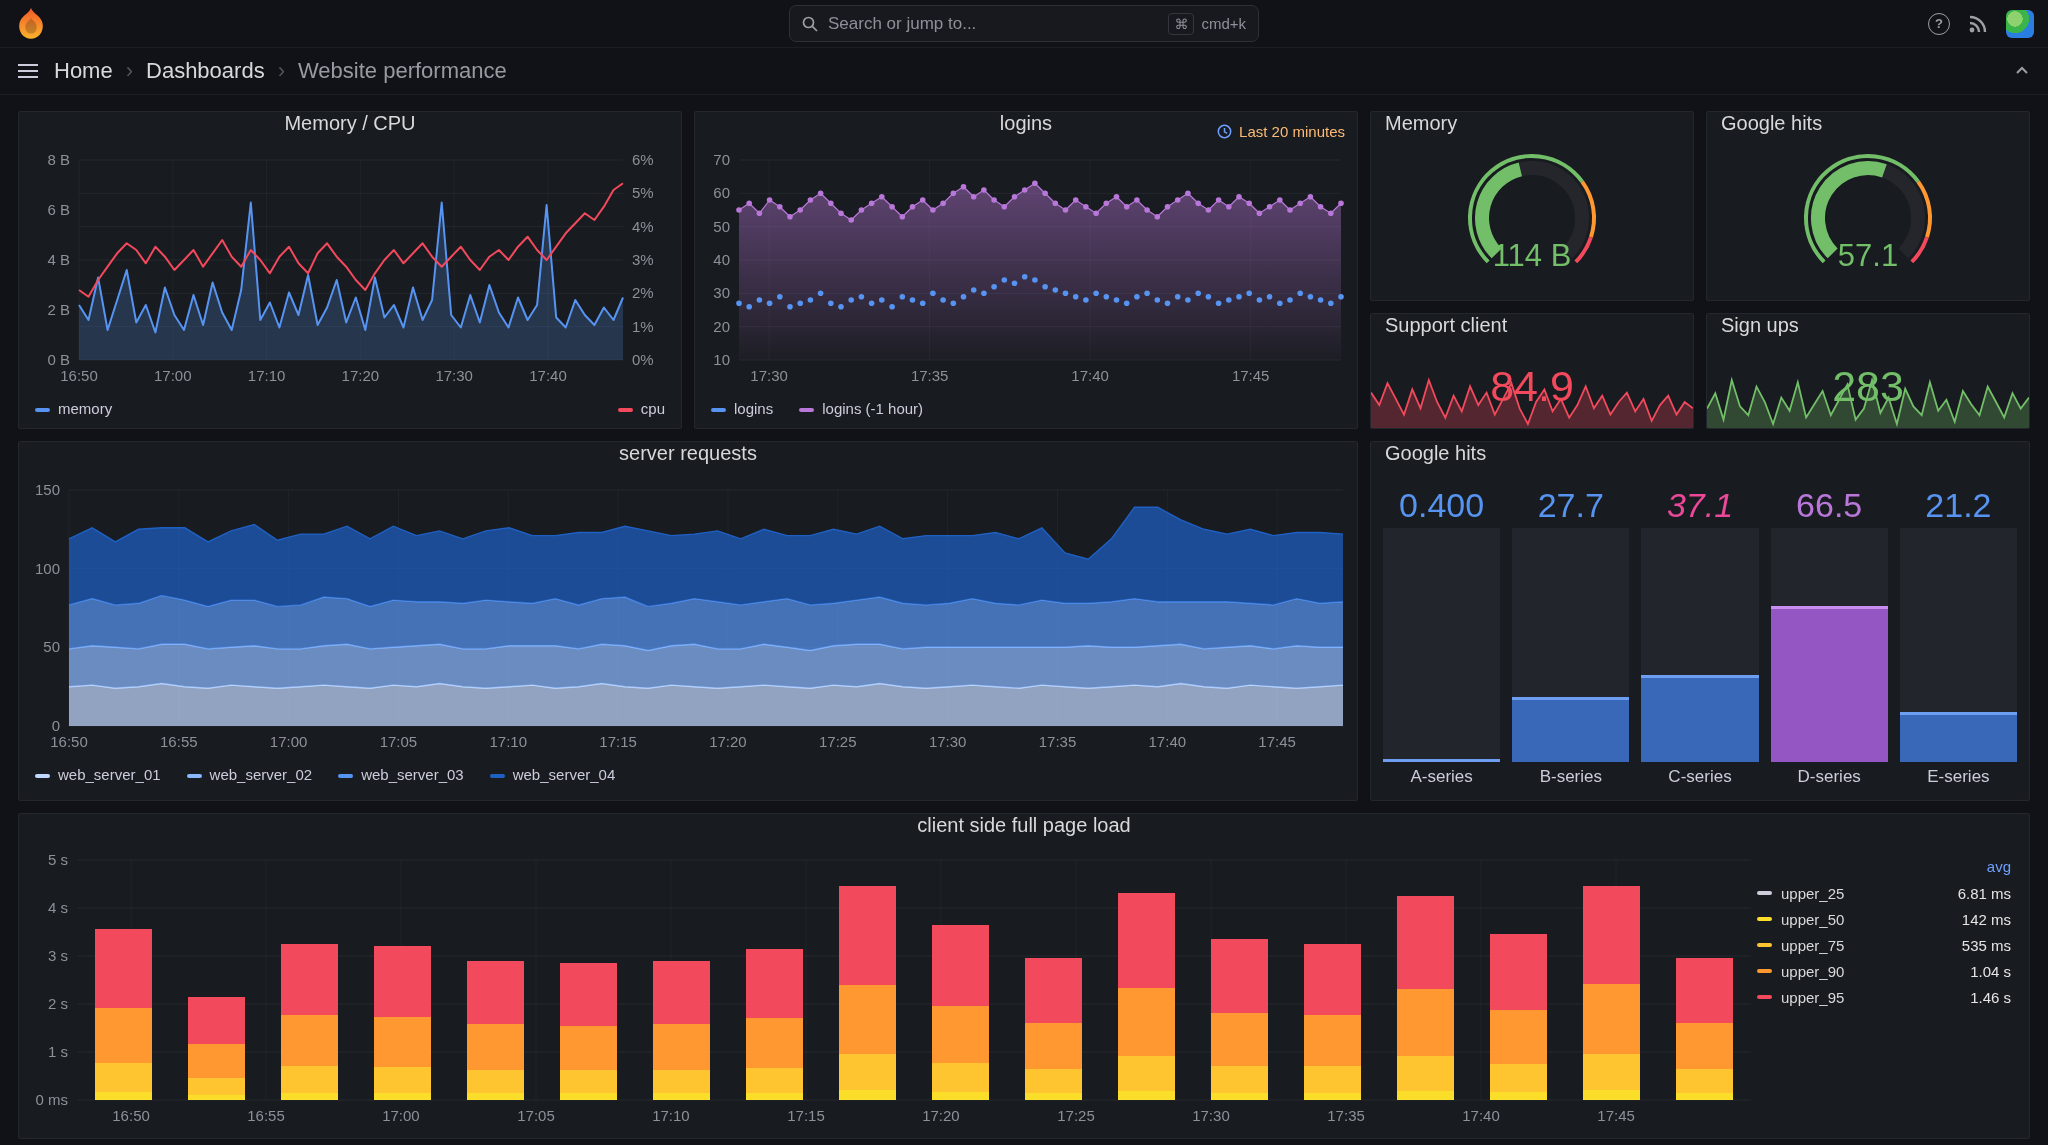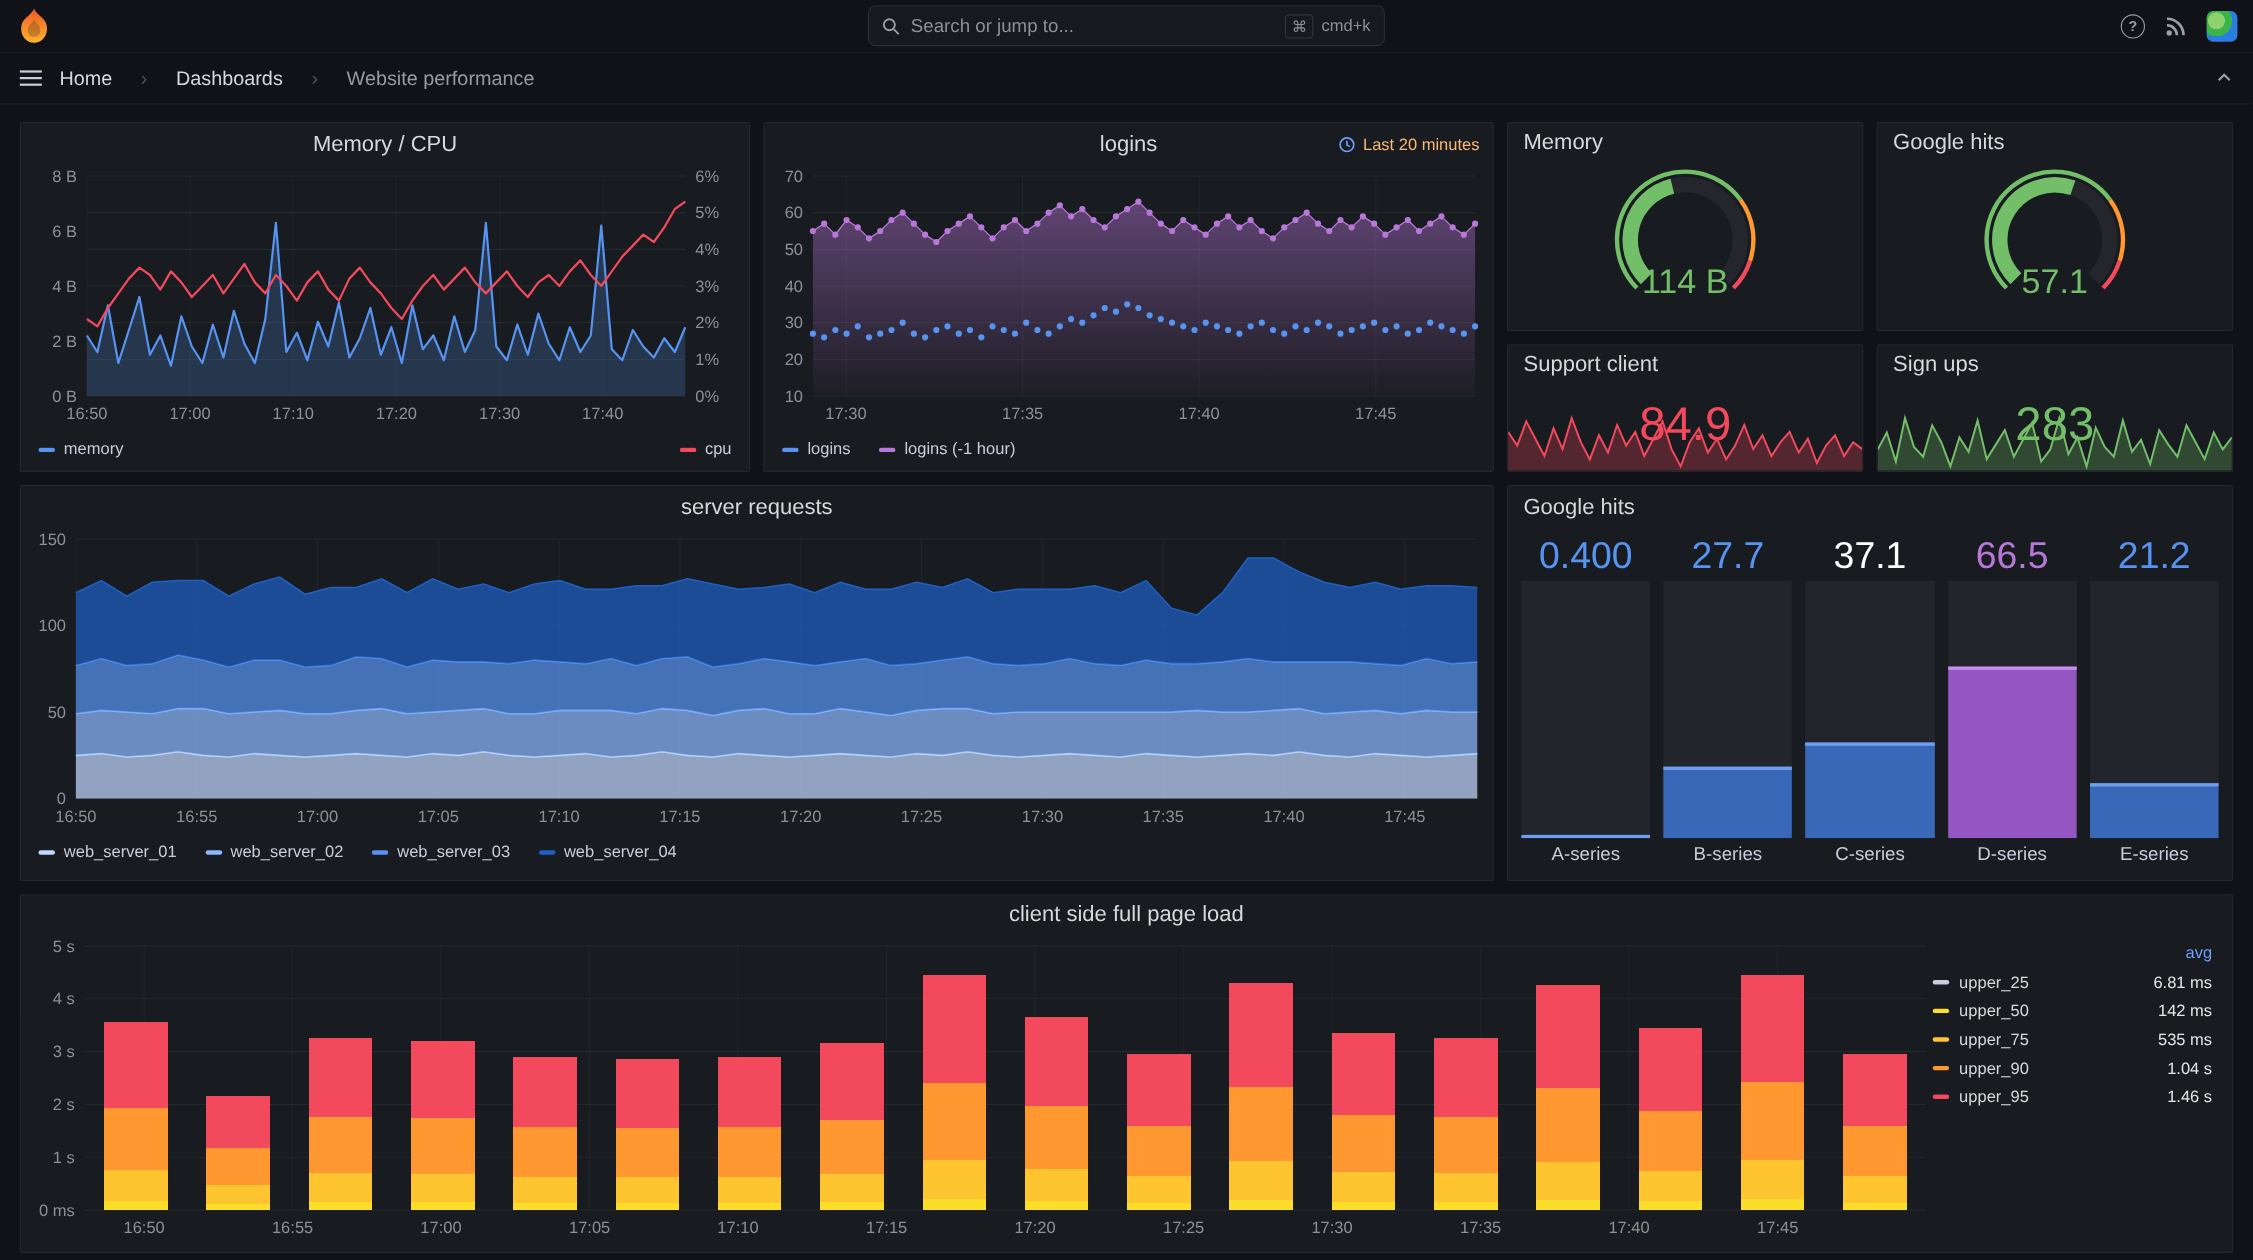--- a/index.html
+++ b/index.html
@@ -17,35 +17,35 @@
 .kicon{border:1px solid #34363d;border-radius:4px;padding:0 5px;font-size:14px;line-height:20px}
 .tb-right{margin-left:auto;display:flex;align-items:center;gap:18px}
 .help{width:22px;height:22px;border:1.5px solid #9d9fa6;border-radius:50%;display:flex;align-items:center;justify-content:center;font-size:13px;font-weight:700;color:#9d9fa6;cursor:pointer}
 .rss{cursor:pointer;display:flex}
 .avatar{width:28px;height:28px;border-radius:6px;cursor:pointer;background:radial-gradient(circle at 32% 32%,#8ed16f 0 28%,#3bb54a 29% 52%,#2a7de1 53% 100%)}
 
 
 .crumbbar{height:47px;display:flex;align-items:center;padding:0 18px;border-bottom:1px solid #1d1f24;gap:16px}
 .burger{width:20px;height:14px;border-top:2px solid #ccccdc;border-bottom:2px solid #ccccdc;position:relative;cursor:pointer}
 .burger::after{content:"";position:absolute;left:0;top:4px;width:100%;height:2px;background:#ccccdc}
-.crumbs{display:flex;align-items:center;gap:26px;font-size:18px}
+.crumbs{display:flex;align-items:center;gap:13px;font-size:22px}
 .crumb{color:#d8d9da;cursor:pointer}
 .crumb.current{color:#989aa2;cursor:default}
 .sep{color:#50545b}
 .caretup{margin-left:auto;cursor:pointer;display:flex}
 
 
 .dash{display:grid;grid-template-columns:664px 664px 324px 324px;grid-template-rows:190px 116px 360px 326px;gap:12px;padding:16px 18px 6px}
 .panel{background:#181b1f;border:1px solid #25272e;border-radius:2px;display:flex;flex-direction:column;overflow:hidden}
 .p-memcpu{grid-area:1/1/3/2}.p-logins{grid-area:1/2/3/3}
 .p-memgauge{grid-area:1/3/2/4}.p-ghgauge{grid-area:1/4/2/5}
 .p-support{grid-area:2/3/3/4}.p-signups{grid-area:2/4/3/5}
 .p-requests{grid-area:3/1/4/3}.p-bars{grid-area:3/3/4/5}
 .p-load{grid-area:4/1/5/5}
-.phead{height:38px;flex:none;display:flex;align-items:center;justify-content:center;position:relative}
+.phead{height:38px;flex:none;display:flex;align-items:flex-start;justify-content:center;position:relative}
 .phead.left{justify-content:flex-start;padding-left:14px}
 .phead.small{height:34px}
 .ptitle{font-size:20px;color:#d8d9da;cursor:pointer}
 .pbody{flex:1;position:relative;min-height:0}
 .range{position:absolute;right:12px;top:0;height:100%;display:flex;align-items:center;gap:7px;color:#fdba74;font-size:15px;cursor:pointer}
 
 
 .legend{display:flex;gap:26px;align-items:center;padding:0 16px;height:36px;font-size:15px;color:#ccccdc}
 .legend.split{justify-content:space-between}
 .li{cursor:pointer;white-space:nowrap}
@@ -499,21 +499,21 @@
             <div class="bgname">A-series</div>
           </div>
           <div class="bgcol">
             <div class="bgval" style="color: rgb(87, 148, 242);">27.7</div>
             <div class="bgtrack">
               <div class="bgfill" style="height: calc(27.7%); background: rgb(58, 104, 184); border-top: 3px solid rgb(110, 158, 242);"></div>
             </div>
             <div class="bgname">B-series</div>
           </div>
           <div class="bgcol">
-            <div class="bgval" style="color: #ffffff;">37.1</div>
+            <div class="bgval" style="color: #ec4899; font-style: italic;">37.1</div>
             <div class="bgtrack">
               <div class="bgfill" style="height: calc(37.1%); background: rgb(58, 104, 184); border-top: 3px solid rgb(110, 158, 242);"></div>
             </div>
             <div class="bgname">C-series</div>
           </div>
           <div class="bgcol">
             <div class="bgval" style="color: rgb(184, 119, 217);">66.5</div>
             <div class="bgtrack">
               <div class="bgfill" style="height: calc(66.5%); background: rgb(148, 86, 194); border-top: 3px solid rgb(200, 141, 240);"></div>
             </div>

